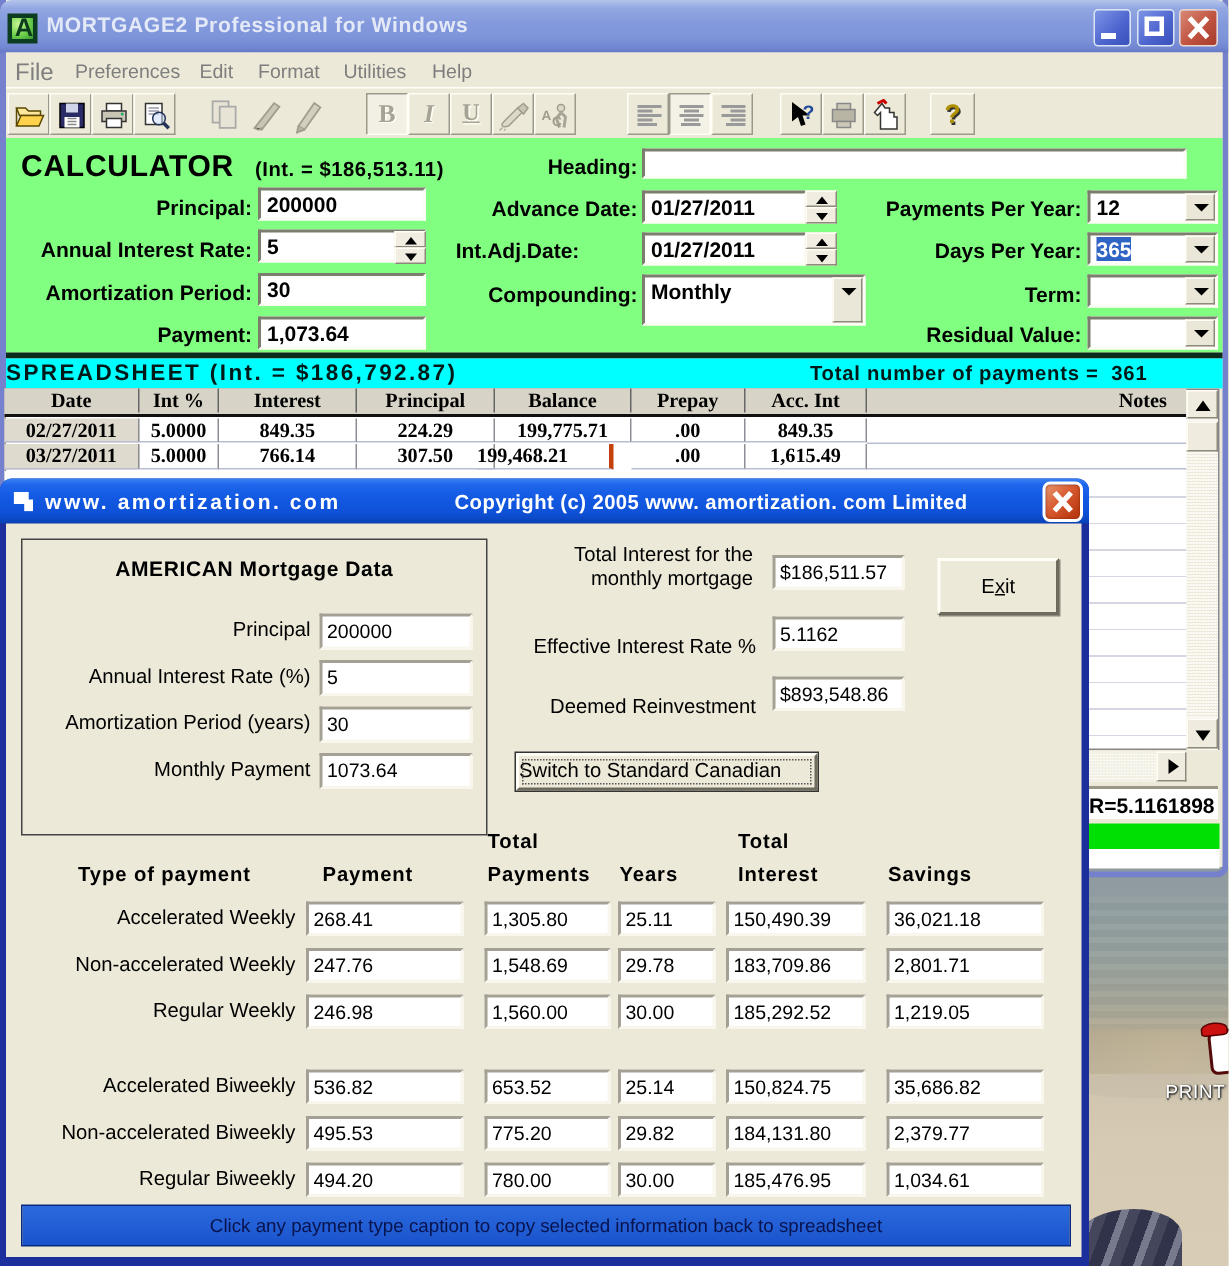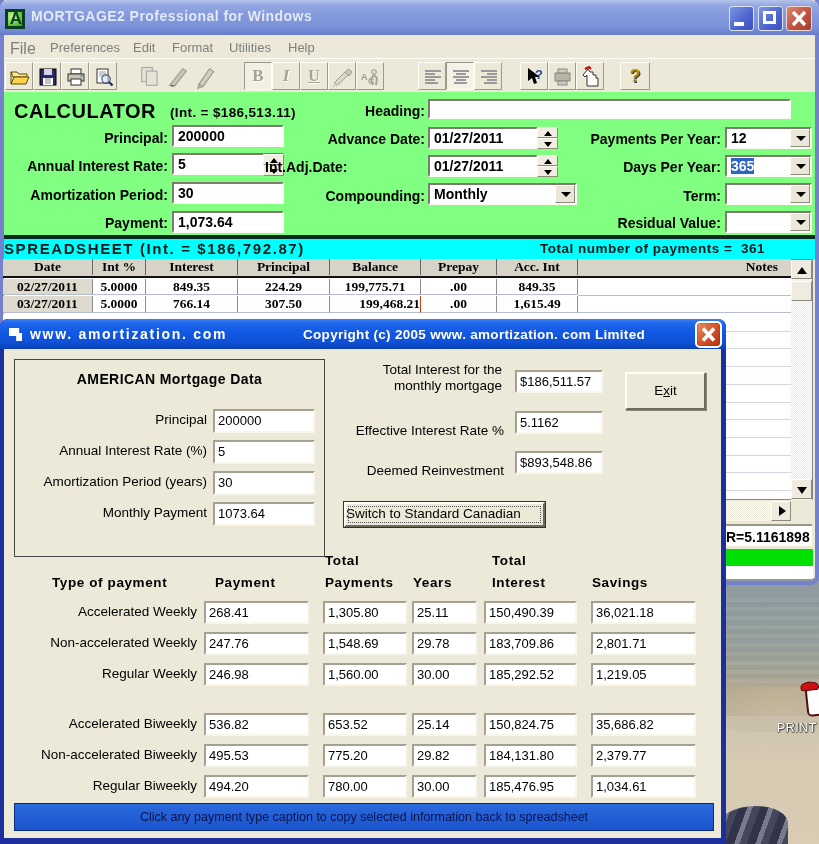--- a/index.html
+++ b/index.html
@@ -177,42 +177,42 @@
       </div>
     <div class="d">
         <i class="arr" style="left:6px;top:3px;border-left:4.5px solid transparent;border-right:4.5px solid transparent;border-top:5px solid #000"></i>
       </div>
   </div>
   <div class="inp" style="left:172px;top:182px;width:112px;height:22px">30</div>
   <div class="inp" style="left:172px;top:211px;width:112px;height:22px">1,073.64</div>
 
   <div class="lbl" style="right:394px;top:103px;width:160px;text-align:right">Heading:</div>
   <div class="lbl" style="right:394px;top:131px;width:160px;text-align:right">Advance Date:</div>
-  <div class="lbl" style="right:394px;top:159px;width:160px;text-align:left">Int.Adj.Date:</div>
+  <div class="lbl" style="right:394px;top:159px;width:160px;text-align:center">Int.Adj.Date:</div>
   <div class="lbl" style="right:394px;top:188px;width:160px;text-align:right">Compounding:</div>
   <div class="inp" style="left:428px;top:99px;width:363px;height:20px"></div>
   <div class="inp" style="left:428px;top:127px;width:110px;height:22px">01/27/2011</div>
   <div class="spin" style="left:537px;top:127px;height:22px">
     <div class="u">
         <i class="arr" style="left:6px;top:3px;border-left:4.5px solid transparent;border-right:4.5px solid transparent;border-bottom:5px solid #000"></i>
       </div>
     <div class="d">
         <i class="arr" style="left:6px;top:3px;border-left:4.5px solid transparent;border-right:4.5px solid transparent;border-top:5px solid #000"></i>
       </div>
   </div>
   <div class="inp" style="left:428px;top:155px;width:110px;height:22px">01/27/2011</div>
   <div class="spin" style="left:537px;top:155px;height:22px">
     <div class="u">
         <i class="arr" style="left:6px;top:3px;border-left:4.5px solid transparent;border-right:4.5px solid transparent;border-bottom:5px solid #000"></i>
       </div>
     <div class="d">
         <i class="arr" style="left:6px;top:3px;border-left:4.5px solid transparent;border-right:4.5px solid transparent;border-top:5px solid #000"></i>
       </div>
   </div>
-  <div class="inp cmb" style="left:428px;top:183px;width:149px;height:22px">Monthly
+  <div class="inp cmb" style="left:428px;top:183px;width:149px;height:34px">Monthly
     <span class="btn">
         <i class="arr" style="left:5px;top:6px;border-left:5px solid transparent;border-right:5px solid transparent;border-top:5.5px solid #000"></i>
       </span>
   </div>
 
   <div class="lbl" style="right:98px;top:131px;width:200px;text-align:right">Payments Per Year:</div>
   <div class="lbl" style="right:98px;top:159px;width:200px;text-align:right">Days Per Year:</div>
   <div class="lbl" style="right:98px;top:188px;width:200px;text-align:right">Term:</div>
   <div class="lbl" style="right:98px;top:215px;width:200px;text-align:right">Residual Value:</div>
   <div class="inp cmb" style="left:725px;top:127px;width:87px;height:22px">12
@@ -259,21 +259,21 @@
     <span class="abs" style="left:327px;width:91px;text-align:center;border-right:1px solid #8d8d95;border-bottom:1px solid #b9bdd2;height:16.5px">199,775.71</span>
     <span class="abs" style="left:418px;width:76px;text-align:center;border-right:1px solid #8d8d95;border-bottom:1px solid #b9bdd2;height:16.5px">.00</span>
     <span class="abs" style="left:494px;width:81px;text-align:center;border-right:1px solid #8d8d95;border-bottom:1px solid #b9bdd2;height:16.5px">849.35</span>
     <span class="abs" style="left:575px;width:213px;border-bottom:1px solid #b9bdd2;height:17px"></span>
   </div>
   <div class="abs" style="left:3px;top:296px;width:788px;height:17.5px;font-family:'Liberation Serif',serif;font-weight:bold;font-size:13.5px">
     <span class="abs" style="left:0;width:90px;text-align:center;border-right:1px solid #8d8d95;border-bottom:1px solid #b9bdd2;height:16.5px;background:#dedace">03/27/2011</span>
     <span class="abs" style="left:90px;width:53px;text-align:center;border-right:1px solid #8d8d95;border-bottom:1px solid #b9bdd2;height:16.5px">5.0000</span>
     <span class="abs" style="left:143px;width:92px;text-align:center;border-right:1px solid #8d8d95;border-bottom:1px solid #b9bdd2;height:16.5px">766.14</span>
     <span class="abs" style="left:235px;width:92px;text-align:center;border-right:1px solid #8d8d95;border-bottom:1px solid #b9bdd2;height:16.5px">307.50</span>
-    <span class="abs" style="left:327px;width:91px;text-align:right;border-right:1px solid #c2410c;border-bottom:1px solid #b9bdd2;height:16.5px">199,468.21</span>
+    <span class="abs" style="left:315px;width:91px;text-align:left;border-right:3px solid #c2410c;border-bottom:1px solid #b9bdd2;height:16.5px">199,468.21</span>
     <span class="abs" style="left:418px;width:76px;text-align:center;border-right:1px solid #8d8d95;border-bottom:1px solid #b9bdd2;height:16.5px">.00</span>
     <span class="abs" style="left:494px;width:81px;text-align:center;border-right:1px solid #8d8d95;border-bottom:1px solid #b9bdd2;height:16.5px">1,615.49</span>
     <span class="abs" style="left:575px;width:213px;border-bottom:1px solid #b9bdd2;height:17px"></span>
   </div>
   <div class="abs" style="left:3px;top:313.5px;width:788px;height:184px;background:repeating-linear-gradient(180deg,#fff 0 16.7px,#d4d7e2 16.7px 17.7px)"></div>
 
   <div class="abs" style="left:791px;top:260px;width:21px;height:240px;background-image:conic-gradient(#fff 0 25%,#ece9d8 0 50%,#fff 0 75%,#ece9d8 0);background-size:2px 2px"></div>
   <div class="abs" style="left:791px;top:260px;width:21px;height:19px;background:#efecdf;border:1px solid;border-color:#fffef6 #8d8a7c #8d8a7c #fffef6">
       <i class="arr" style="left:5px;top:6px;border-left:5px solid transparent;border-right:5px solid transparent;border-bottom:7px solid #000"></i>
     </div>

